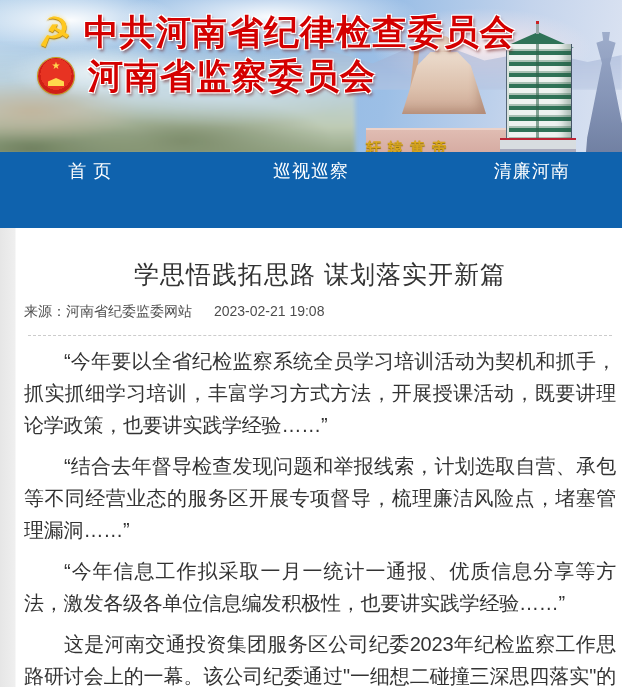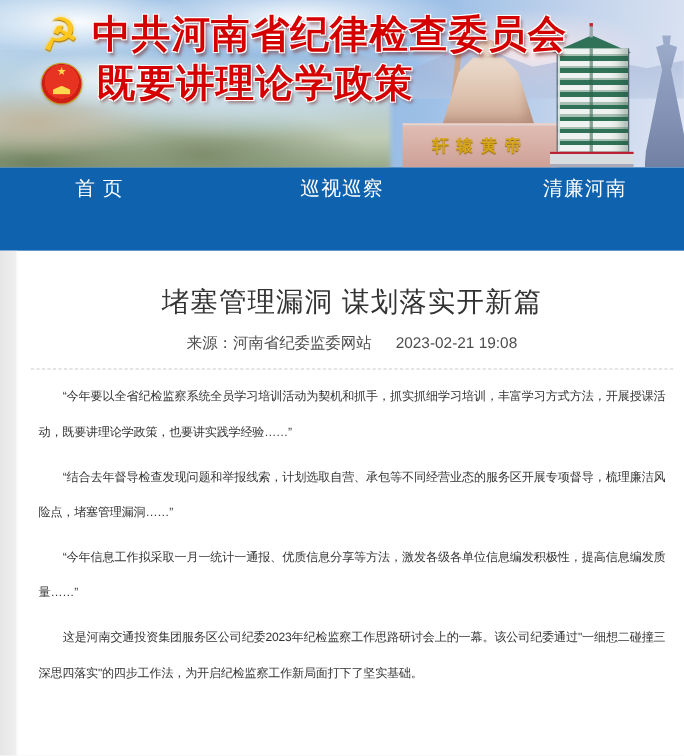--- a/index.html
+++ b/index.html
@@ -37,23 +37,23 @@
   .statue{position:absolute;left:398px;top:36px;width:92px;height:80px;filter:blur(.4px);}
   .statue .head{position:absolute;left:36px;top:0;width:18px;height:20px;border-radius:45%;background:#e6d2c2;box-shadow:inset -3px -2px 4px #c3a391;}
   .statue .body{
     position:absolute;left:4px;top:16px;width:84px;height:62px;
     background:linear-gradient(180deg,#ecdccd 0%,#dcc0ac 60%,#caa490 100%);
     clip-path:polygon(34% 0,66% 0,82% 22%,100% 100%,0 100%,18% 22%);
     box-shadow:inset -8px -4px 10px rgba(150,110,90,.45);
   }
   .statue .staff{position:absolute;left:14px;top:8px;width:5px;height:56px;background:#cfa98f;transform:rotate(6deg);border-radius:3px;}
   .pedestal{
-    position:absolute;left:366px;top:112px;width:142px;height:40px;
+    position:absolute;left:366px;top:128px;width:142px;height:40px;
     background:linear-gradient(180deg,#e0bcb2 0%,#cd9f96 100%);
-    border-top:2px solid #ecd2c9;text-align:center;
+    border-top:2px solid #ecd2c9;
   }
   .pedestal-caption{
     display:inline-block;margin-top:9px;font-size:15px;font-weight:bold;
     color:#d8a61c;letter-spacing:7px;text-shadow:0 1px 1px #8a6a00;
   }
   
   .erqi{position:absolute;right:52px;bottom:0;width:64px;height:122px;}
   .erqi .shaft{
     position:absolute;left:0;bottom:0;width:64px;height:108px;
     background:repeating-linear-gradient(180deg,#eef2f0 0 5px,#a9c0b4 5px 7px,#2f7257 7px 11px);
@@ -108,25 +108,25 @@
     color:#fff;font-size:18px;letter-spacing:1px;cursor:pointer;white-space:nowrap;
   }
 
   
   .content{position:relative;width:622px;height:459px;background:#fff;}
   .left-strip{position:absolute;left:0;top:0;bottom:0;width:15px;background:linear-gradient(90deg,#e6e6e6,#efefef);border-right:1px solid #f7f7f7;}
   .article{margin-left:16px;padding:30px 6px 10px 8px;}
   .article-title{
     margin:0;text-align:center;font-size:25px;font-weight:400;color:#333;letter-spacing:1px;
   }
-  .article-meta{margin-top:12px;text-align:center;font-size:14px;color:#4d4d4d;}
+  .article-meta{margin-top:12px;font-size:14px;color:#4d4d4d;}
   .article-meta .dt{margin-left:18px;}
   .sep{border:none;border-top:1px dashed #ccc;margin:14px 4px 2px 4px;}
   .article p{
-    margin:9px 11px;font-size:11px;line-height:32px;color:#333;
+    margin:9px 0;font-size:20px;line-height:32px;color:#333;
     text-indent:2em;text-align:justify;letter-spacing:-0.2px;
   }
 </style>
 </head>
 <body>
 
 <div class="page">
 
   <header class="banner">
     <div class="cloud c1"></div>
@@ -154,41 +154,41 @@
 
     <div class="brand l1">
       <span class="party-emblem">☭</span>
       <span class="brand-text">中共河南省纪律检查委员会</span>
     </div>
     <div class="brand l2">
       <span class="natl-emblem">
         <span class="star">★</span>
         <span class="gate"></span>
       </span>
-      <span class="brand-text">既要讲理论学政策</span>
+      <span class="brand-text">河南省监察委员会</span>
     </div>
   </header>
 
   <nav class="mainnav">
     <div class="nav-item">首 页</div>
     <div class="nav-item">巡视巡察</div>
     <div class="nav-item">清廉河南</div>
     <div class="nav-item">头条新闻</div>
     <div class="nav-item">头条新闻</div>
   </nav>
 
   <main class="content">
     <div class="left-strip"></div>
     <article class="article">
-      <h1 class="article-title">堵塞管理漏洞 谋划落实开新篇</h1>
+      <h1 class="article-title">学思悟践拓思路 谋划落实开新篇</h1>
       <div class="article-meta">
         <span>来源：河南省纪委监委网站</span>
         <span class="dt">2023-02-21 19:08</span>
       </div>
       <hr class="sep">
       <p>“今年要以全省纪检监察系统全员学习培训活动为契机和抓手，抓实抓细学习培训，丰富学习方式方法，开展授课活动，既要讲理论学政策，也要讲实践学经验……”</p>
       <p>“结合去年督导检查发现问题和举报线索，计划选取自营、承包等不同经营业态的服务区开展专项督导，梳理廉洁风险点，堵塞管理漏洞……”</p>
-      <p>“今年信息工作拟采取一月一统计一通报、优质信息分享等方法，激发各级各单位信息编发积极性，提高信息编发质量……”</p>
+      <p>“今年信息工作拟采取一月一统计一通报、优质信息分享等方法，激发各级各单位信息编发积极性，也要讲实践学经验……”</p>
       <p>这是河南交通投资集团服务区公司纪委2023年纪检监察工作思路研讨会上的一幕。该公司纪委通过"一细想二碰撞三深思四落实"的四步工作法，为开启纪检监察工作新局面打下了坚实基础。</p>
     </article>
   </main>
 
 </div>
 
 </body></html>

